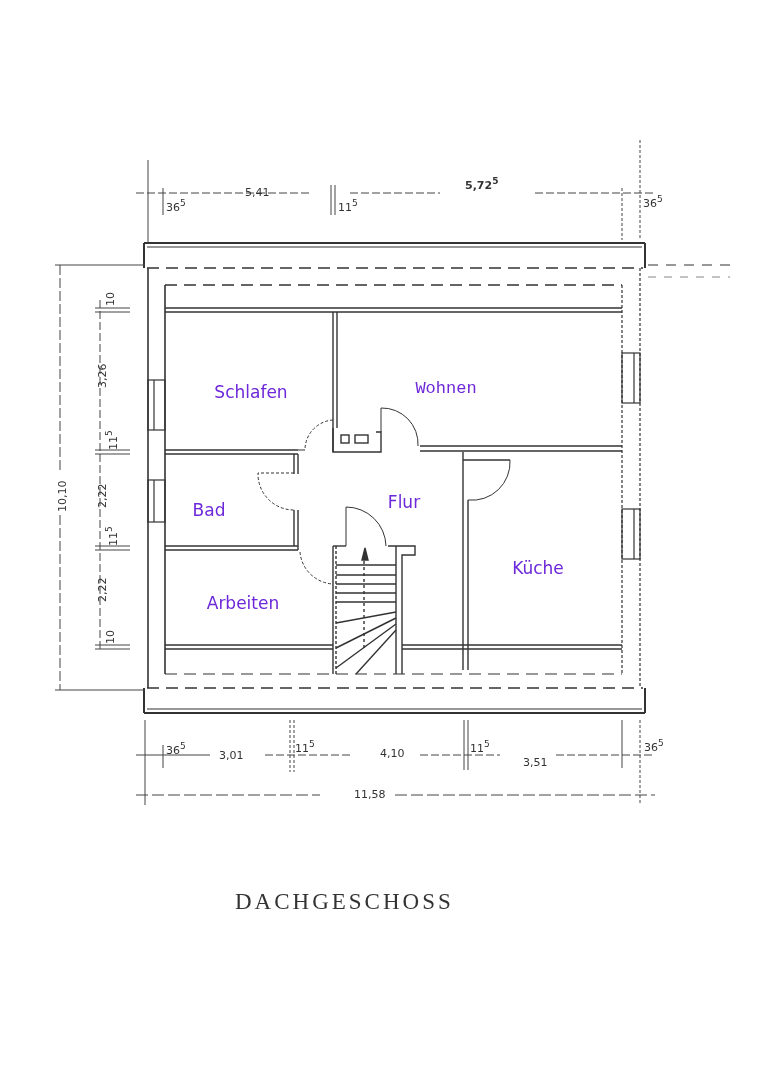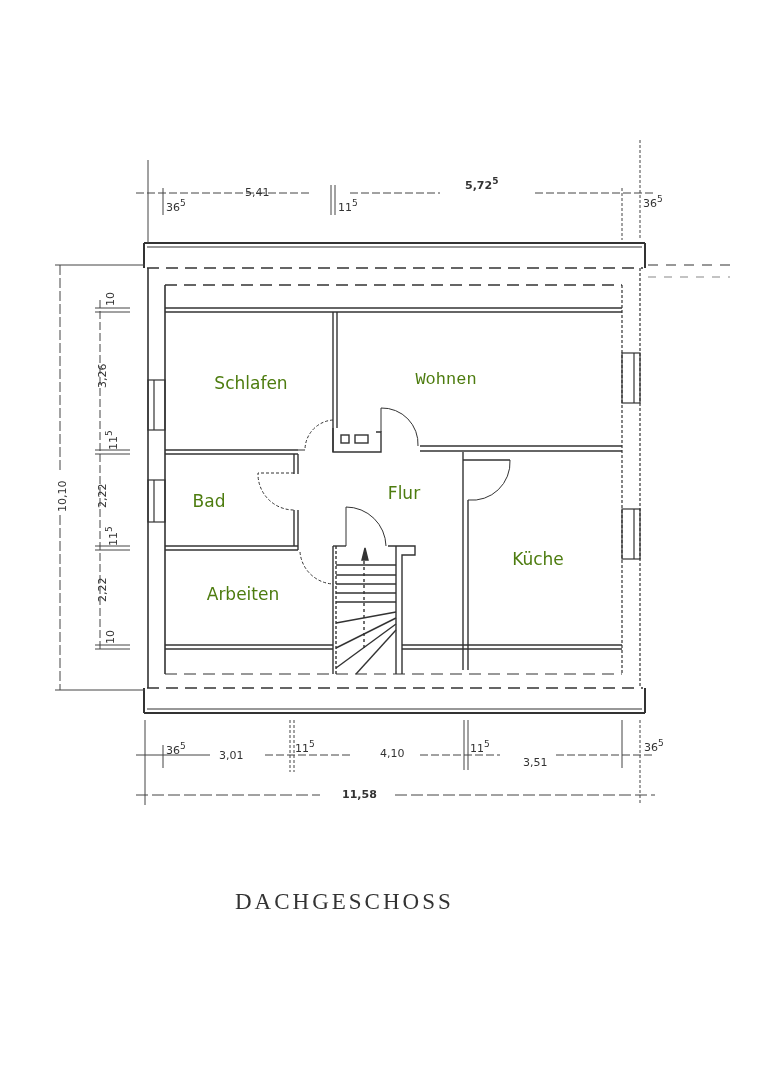--- a/index.html
+++ b/index.html
@@ -1,18 +1,18 @@
 <!DOCTYPE html>
 <html><head>
 <meta charset="utf-8">
 <style>
   html, body { margin:0; padding:0; background:#ffffff; }
   body { width:764px; height:1080px; position:relative; overflow:hidden; font-family:"DejaVu Sans", sans-serif; }
   #plan { position:absolute; left:0; top:0; }
-  .room-label { position:absolute; font-family:"DejaVu Sans", sans-serif; font-size:17px; color:#4d7c0f; transform:translate(-50%,-50%); white-space:nowrap; }
+  .room-label { position:absolute; font-family:"DejaVu Sans", sans-serif; font-size:17px; color:#6d28d9; transform:translate(-50%,-50%); white-space:nowrap;margin-top:9px; }
   .dim { position:absolute; font-family:"DejaVu Sans", sans-serif; font-size:11px; color:#333; white-space:nowrap; }
   .dim sup { font-size:9px; }
   .dim.v { transform-origin:left top; transform:rotate(-90deg); }
   #caption { position:absolute; left:235px; top:889px; font-family:Liberation Serif, serif; font-size:23px; letter-spacing:3px; color:#333; }
 </style>
 </head>
 <body>
 
 <svg id="plan" width="764" height="1080" viewBox="0 0 764 1080" xmlns="http://www.w3.org/2000/svg">
   <g stroke="#333" fill="none" stroke-width="1.2">
@@ -175,21 +175,21 @@
 <div class="dim" style="left:465px;top:176px;font-weight:bold;"><span>5,72</span><sup>5</sup></div>
 <div class="dim" style="left:643px;top:194px;"><span>36</span><sup>5</sup></div>
 
 <div class="dim" style="left:166px;top:741px;"><span>36</span><sup>5</sup></div>
 <div class="dim" style="left:219px;top:749px;">3,01</div>
 <div class="dim" style="left:295px;top:739px;"><span>11</span><sup>5</sup></div>
 <div class="dim" style="left:380px;top:747px;">4,10</div>
 <div class="dim" style="left:470px;top:739px;"><span>11</span><sup>5</sup></div>
 <div class="dim" style="left:523px;top:756px;">3,51</div>
 <div class="dim" style="left:644px;top:738px;"><span>36</span><sup>5</sup></div>
-<div class="dim" style="left:342px;top:788px;font-weight:bold;">11,58</div>
+<div class="dim" style="left:354px;top:788px;">11,58</div>
 
 <div class="dim v" style="left:56px;top:512px;">10,10</div>
 <div class="dim v" style="left:104px;top:306px;">10</div>
 <div class="dim v" style="left:96px;top:388px;">3,26</div>
 <div class="dim v" style="left:104px;top:450px;"><span>11</span><sup>5</sup></div>
 <div class="dim v" style="left:96px;top:508px;">2,22</div>
 <div class="dim v" style="left:104px;top:546px;"><span>11</span><sup>5</sup></div>
 <div class="dim v" style="left:96px;top:602px;">2,22</div>
 <div class="dim v" style="left:104px;top:644px;">10</div>
 

